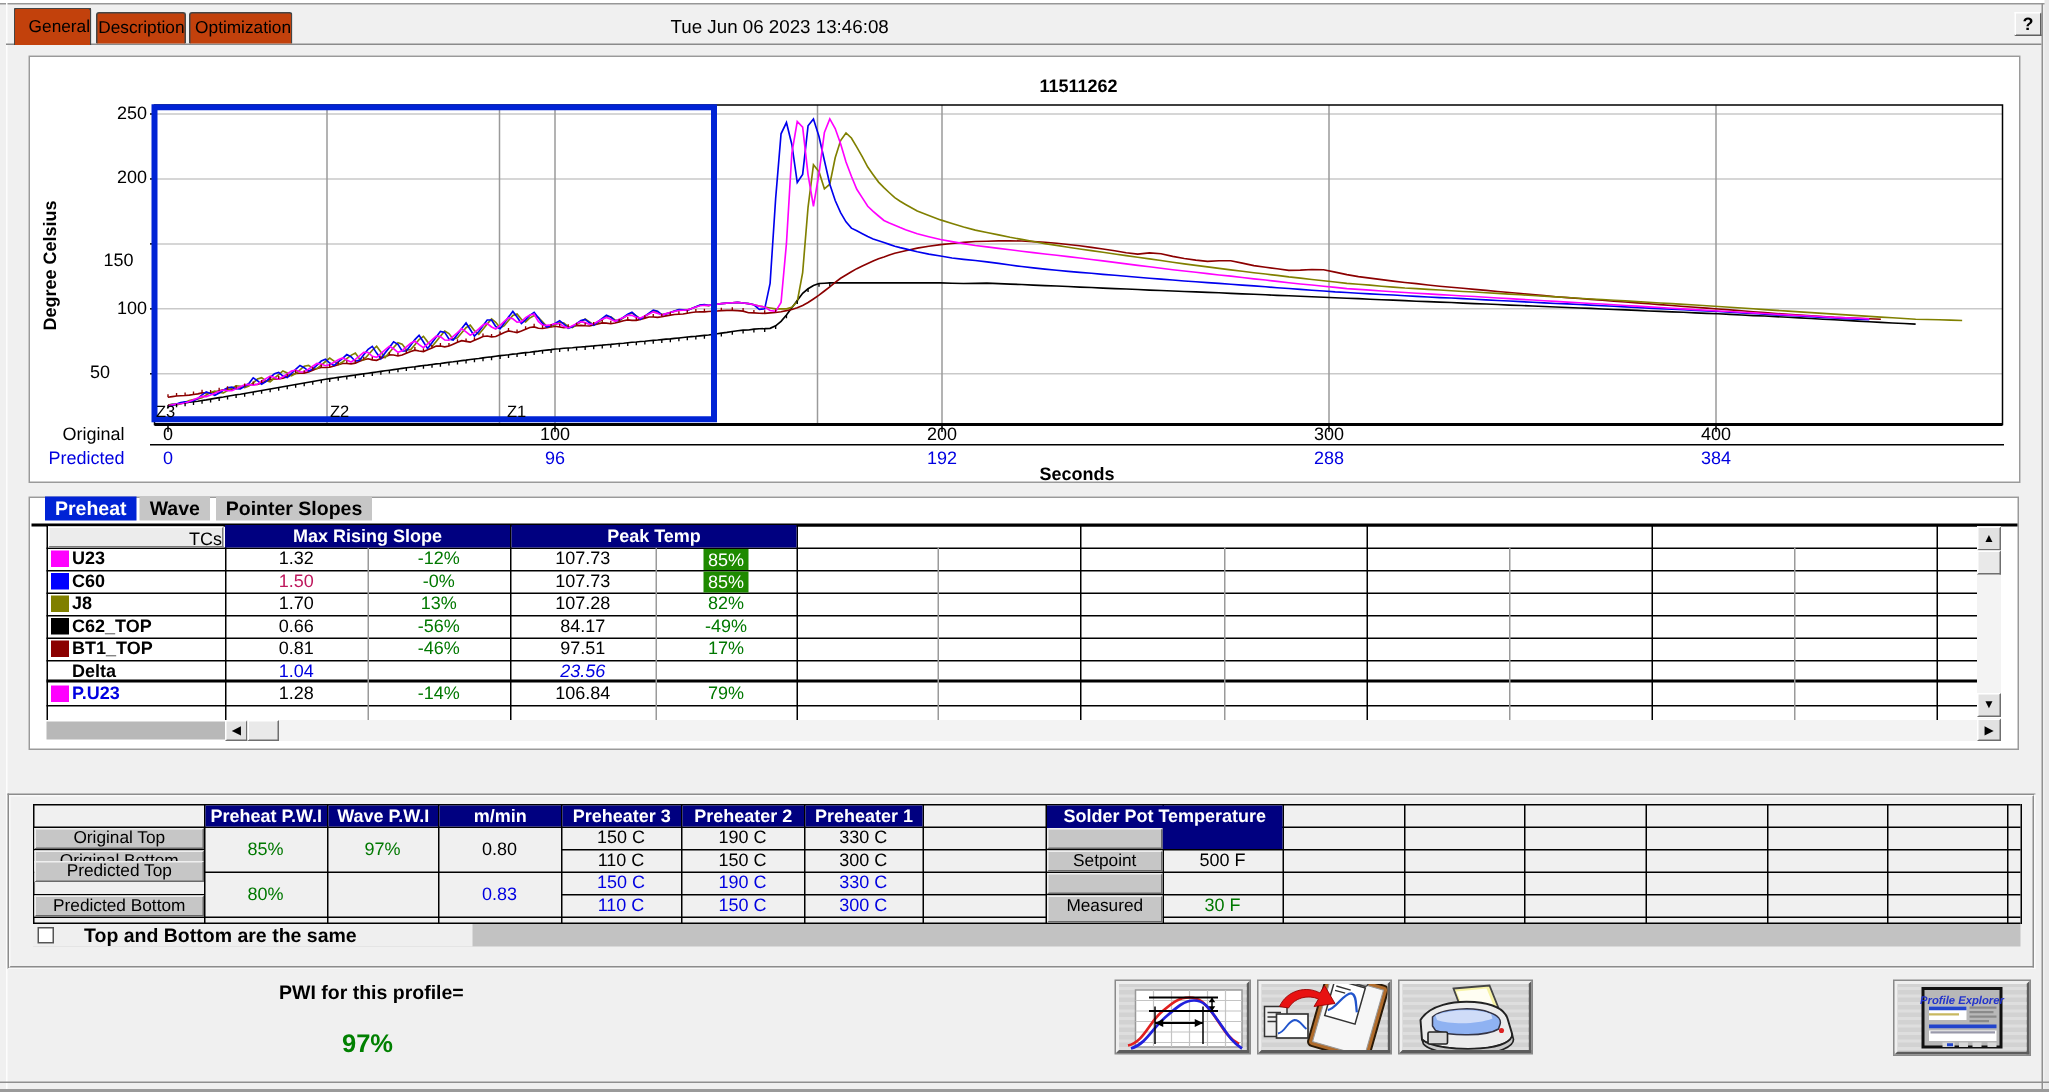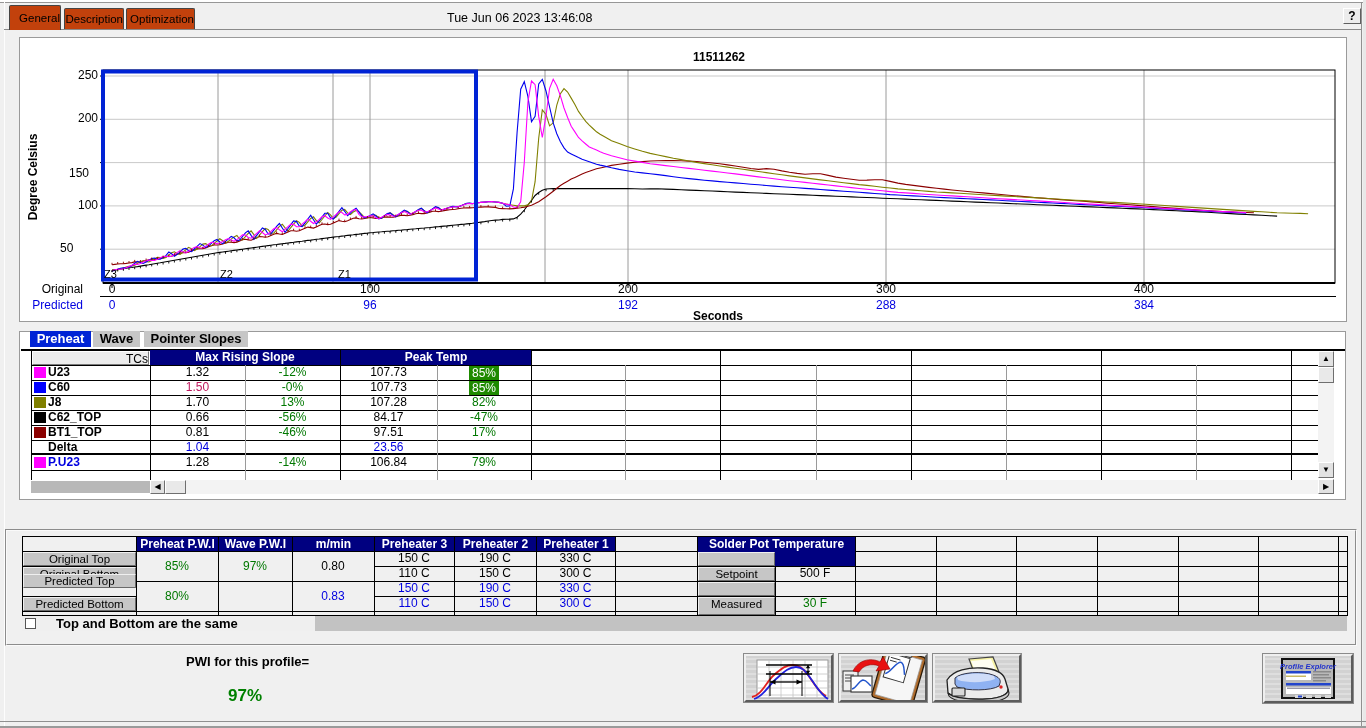--- a/index.html
+++ b/index.html
@@ -143,30 +143,30 @@
 <div class="abs" style="left:48px;top:395px;font-size:12px;font-weight:bold;line-height:15px;color:#000;">J8</div>
 <div class="cell" style="left:150px;top:395px;width:95px;color:#000;">1.70</div>
 <div class="cell grn" style="left:245px;top:395px;width:95px;">13%</div>
 <div class="cell" style="left:340px;top:395px;width:97px;color:#000;">107.28</div>
 <div class="cell grn" style="left:437px;top:395px;width:94px;">82%</div>
 <div class="abs" style="left:34px;top:412px;width:12px;height:11px;background:#000000;"></div>
 <div class="abs" style="left:48px;top:410px;font-size:12px;font-weight:bold;line-height:15px;color:#000;">C62_TOP</div>
 <div class="cell" style="left:150px;top:410px;width:95px;color:#000;">0.66</div>
 <div class="cell grn" style="left:245px;top:410px;width:95px;">-56%</div>
 <div class="cell" style="left:340px;top:410px;width:97px;color:#000;">84.17</div>
-<div class="cell grn" style="left:437px;top:410px;width:94px;">-47%</div>
+<div class="cell grn" style="left:437px;top:410px;width:94px;">-49%</div>
 <div class="abs" style="left:34px;top:427px;width:12px;height:11px;background:#8b0000;"></div>
 <div class="abs" style="left:48px;top:425px;font-size:12px;font-weight:bold;line-height:15px;color:#000;">BT1_TOP</div>
 <div class="cell" style="left:150px;top:425px;width:95px;color:#000;">0.81</div>
 <div class="cell grn" style="left:245px;top:425px;width:95px;">-46%</div>
 <div class="cell" style="left:340px;top:425px;width:97px;color:#000;">97.51</div>
 <div class="cell grn" style="left:437px;top:425px;width:94px;">17%</div>
 <div class="abs" style="left:48px;top:440px;font-size:12px;font-weight:bold;line-height:15px;color:#000;">Delta</div>
 <div class="cell" style="left:150px;top:440px;width:95px;color:#0000e0;">1.04</div>
-<div class="cell" style="left:340px;top:440px;width:97px;color:#0000e0;">23.56</div>
+<div class="cell" style="left:340px;top:440px;width:97px;color:#0000e0;font-style:italic;">23.56</div>
 <div class="abs" style="left:34px;top:457px;width:12px;height:11px;background:#ff00ff;"></div>
 <div class="abs" style="left:48px;top:455px;font-size:12px;font-weight:bold;line-height:15px;color:#0000e0;">P.U23</div>
 <div class="cell" style="left:150px;top:455px;width:95px;color:#000;">1.28</div>
 <div class="cell grn" style="left:245px;top:455px;width:95px;">-14%</div>
 <div class="cell" style="left:340px;top:455px;width:97px;color:#000;">106.84</div>
 <div class="cell grn" style="left:437px;top:455px;width:94px;">79%</div>
 <div class="abs" style="left:31px;top:481px;width:119px;height:12px;background:#b8b8b8;"></div>
 <div class="abs" style="left:150px;top:480px;width:15px;height:14px;background:#e2e2e2;border-top:1px solid #fff;border-left:1px solid #fff;border-right:1px solid #6f6f6f;border-bottom:1px solid #6f6f6f;box-sizing:border-box;text-align:center;font-size:8px;line-height:12px;">◀</div>
 <div class="abs" style="left:165px;top:480px;width:21px;height:14px;background:#e9e9e9;border-top:1px solid #fff;border-left:1px solid #fff;border-right:1px solid #6f6f6f;border-bottom:1px solid #6f6f6f;box-sizing:border-box;"></div>
 <div class="abs" style="left:186px;top:480px;width:1132px;height:14px;background:#f3f3f3;"></div>

